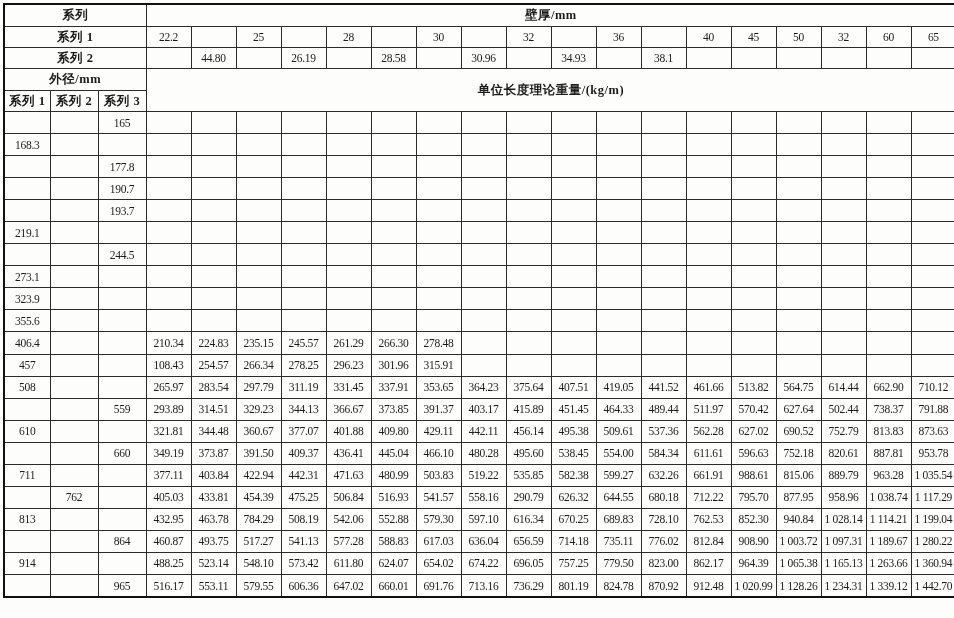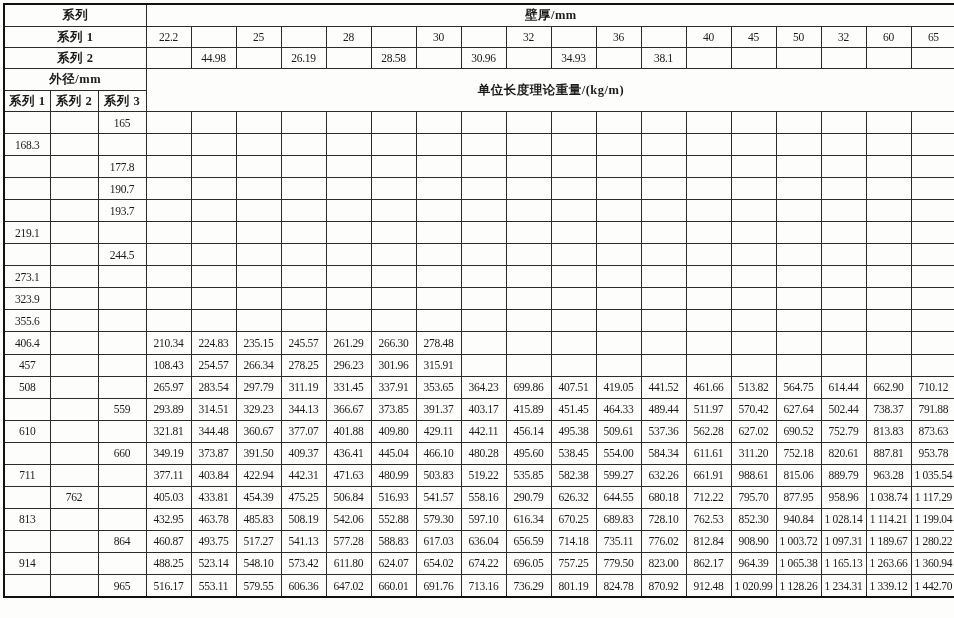--- a/index.html
+++ b/index.html
@@ -97,21 +97,21 @@
           <td>40</td>
           <td>45</td>
           <td>50</td>
           <td>32</td>
           <td>60</td>
           <td>65</td>
         </tr>
       <tr class="hrow3" id="thickness-series2-row">
         <td colspan="3" class="cjk">系列 2</td>
       <td></td>
-          <td>44.98</td>
+          <td>44.80</td>
           <td></td>
           <td>26.19</td>
           <td></td>
           <td>28.58</td>
           <td></td>
           <td>30.96</td>
           <td></td>
           <td>34.93</td>
           <td></td>
           <td>38.1</td>
@@ -414,21 +414,21 @@
           <td></td>
           <td></td>
           <td>265.97</td>
           <td>283.54</td>
           <td>297.79</td>
           <td>311.19</td>
           <td>331.45</td>
           <td>337.91</td>
           <td>353.65</td>
           <td>364.23</td>
-          <td>699.86</td>
+          <td>375.64</td>
           <td>407.51</td>
           <td>419.05</td>
           <td>441.52</td>
           <td>461.66</td>
           <td>513.82</td>
           <td>564.75</td>
           <td>614.44</td>
           <td>662.90</td>
           <td>710.12</td>
         </tr>
@@ -488,21 +488,21 @@
           <td>409.37</td>
           <td>436.41</td>
           <td>445.04</td>
           <td>466.10</td>
           <td>480.28</td>
           <td>495.60</td>
           <td>538.45</td>
           <td>554.00</td>
           <td>584.34</td>
           <td>611.61</td>
-          <td>311.20</td>
+          <td>596.63</td>
           <td>752.18</td>
           <td>820.61</td>
           <td>887.81</td>
           <td>953.78</td>
         </tr>
         <tr class="drow">
           <td>711</td>
           <td></td>
           <td></td>
           <td>377.11</td>
@@ -546,21 +546,21 @@
           <td>958.96</td>
           <td>1 038.74</td>
           <td>1 117.29</td>
         </tr>
         <tr class="drow">
           <td>813</td>
           <td></td>
           <td></td>
           <td>432.95</td>
           <td>463.78</td>
-          <td>485.83</td>
+          <td>784.29</td>
           <td>508.19</td>
           <td>542.06</td>
           <td>552.88</td>
           <td>579.30</td>
           <td>597.10</td>
           <td>616.34</td>
           <td>670.25</td>
           <td>689.83</td>
           <td>728.10</td>
           <td>762.53</td>

